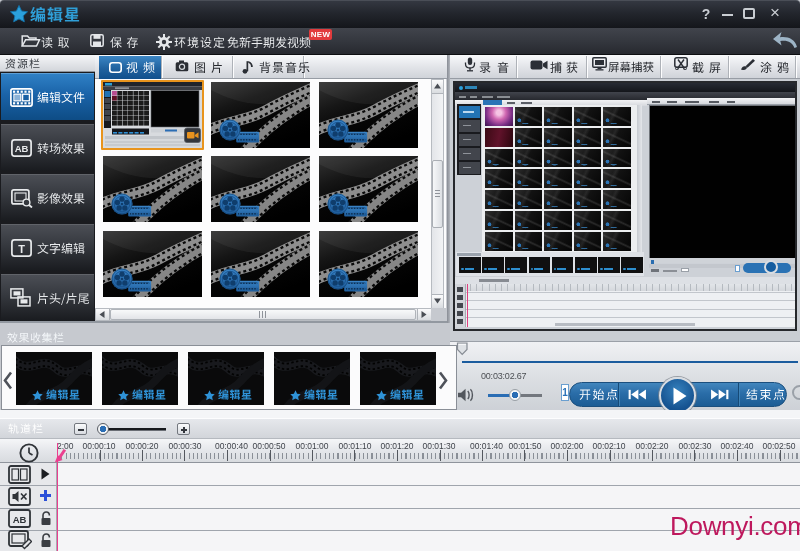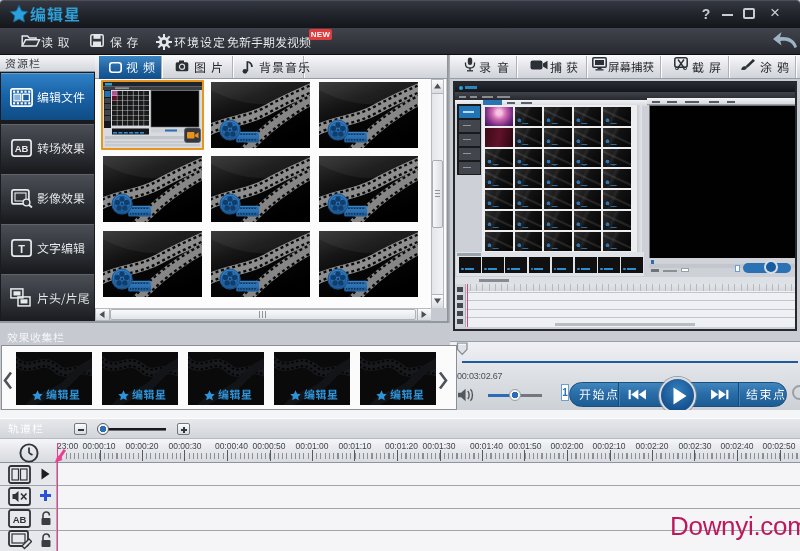--- a/index.html
+++ b/index.html
@@ -550,21 +550,21 @@
 <div style="position:absolute;left:466px;top:308.5px;width:329px;height:1px;background:#c2c6cc"></div>
 <div style="position:absolute;left:466px;top:317px;width:329px;height:1px;background:#c2c6cc"></div>
 <div style="position:absolute;left:467px;top:284px;width:1px;height:43px;background:#e04080"></div>
 <div style="position:absolute;left:555px;top:323px;width:140px;height:2.5px;background:#b8bcc3"></div>
 <div style="position:absolute;left:450px;top:341px;width:350px;height:79px;background:linear-gradient(#f0f1f4,#dcdfe3 45%,#c9cdd3);border-top:1px solid #9ba0a8;box-sizing:border-box"></div>
 <svg style="left:456px;top:342px" width="13" height="14" viewBox="0 0 13 14">
 <path d="M1.5,1 H11 V7.5 L6.2,12.5 L1.5,7.5 Z" fill="#dfe2e6" stroke="#878c94" stroke-width="1.2"></path>
 <path d="M2.5,2 H10 V3 H2.5 Z" fill="#f6f7f9"></path>
   </svg>
 <div style="position:absolute;left:462px;top:360.5px;width:336px;height:2.5px;background:#1b5c9e"></div>
-<div style="position:absolute;left:457px;top:371px;width:80px;height:11px;color:#4c4f54;font-size:9px;letter-spacing:-0.2px;font-family:'Liberation Sans';">00:03:02.67</div>
+<div style="position:absolute;left:457px;top:371px;width:80px;height:11px;color:#4c4f54;font-size:9px;letter-spacing:-0.2px;font-family:'Liberation Sans';padding-left:24px;">00:03:02.67</div>
 <svg style="left:457px;top:387px" width="18" height="16" viewBox="0 0 20 18">
 <polygon points="1,6.5 4.5,6.5 9.5,2 9.5,16 4.5,11.5 1,11.5" fill="#53575e"></polygon>
 <path d="M12,4.5 C14,6.5 14,11.5 12,13.5" fill="none" stroke="#53575e" stroke-width="1.6"></path>
 <path d="M15,2.5 C18,5 18,13 15,15.5" fill="none" stroke="#53575e" stroke-width="1.6"></path>
   </svg>
 <div style="position:absolute;left:488px;top:394px;width:27px;height:2.5px;background:#2a6db4"></div>
 <div style="position:absolute;left:515px;top:394px;width:27px;height:2.5px;background:#73777e"></div>
 <div style="position:absolute;left:509px;top:389px;width:12px;height:12px;border-radius:50%;background:radial-gradient(circle,#2a6db4 0 3px,#f2f4f6 3.5px);border:1px solid #9aa0a6;box-sizing:border-box"></div>
 <div style="position:absolute;left:561px;top:384px;width:8px;height:17px;background:#fff;border:1px solid #6a9fd0;box-sizing:border-box;color:#2a72b8;font-size:10px;line-height:15px;text-align:center;font-weight:bold">1</div>
 <div style="position:absolute;left:569px;top:382px;width:218px;height:25px;border-radius:12.5px;background:linear-gradient(#4286bd,#2a6da8 45%,#1c5c94);border:1px solid #1b4f7e;box-sizing:border-box"></div>
@@ -657,29 +657,29 @@
 <div style="position:absolute;left:74px;top:423px;width:13px;height:12px;background:linear-gradient(#fafbfc,#d8dbe0);border:1px solid #73777e;border-radius:2px;box-sizing:border-box">
     <div style="position:absolute;left:2.5px;top:4.5px;width:6px;height:2px;background:#33363c"></div>
   </div>
 <div style="position:absolute;left:98px;top:428px;width:68px;height:2px;background:#17191d;border-bottom:1px solid #6a6e75"></div>
 <div style="position:absolute;left:97px;top:423px;width:12px;height:12px;border-radius:50%;background:radial-gradient(circle,#2a6db4 0 3px,#f2f4f6 3.5px);border:1px solid #595d64;box-sizing:border-box"></div>
 <div style="position:absolute;left:177px;top:423px;width:13px;height:12px;background:linear-gradient(#fafbfc,#d8dbe0);border:1px solid #73777e;border-radius:2px;box-sizing:border-box">
     <div style="position:absolute;left:2.5px;top:4.5px;width:6px;height:2px;background:#33363c"></div>
     <div style="position:absolute;left:4.5px;top:2.5px;width:2px;height:6px;background:#33363c"></div>
   </div>
 <div style="position:absolute;left:0;top:439px;width:800px;height:24px;background:linear-gradient(#f5f6f8,#e4e6ea 50%,#d7dade)"></div>
-<div style="position:absolute;left:57px;top:441px;width:40px;height:9px;font-size:8.5px;color:#3f434a;font-family:'Liberation Sans'">23:00</div>
+<div style="position:absolute;left:57px;top:441px;width:40px;height:9px;font-size:8.5px;color:#3f434a;font-family:'Liberation Sans'">2:00</div>
 <div style="position:absolute;left:78px;top:441px;width:42px;height:9px;font-size:8.5px;color:#3f434a;text-align:center;font-family:'Liberation Sans'">00:00:10</div>
 <div style="position:absolute;left:121px;top:441px;width:42px;height:9px;font-size:8.5px;color:#3f434a;text-align:center;font-family:'Liberation Sans'">00:00:20</div>
 <div style="position:absolute;left:164px;top:441px;width:42px;height:9px;font-size:8.5px;color:#3f434a;text-align:center;font-family:'Liberation Sans'">00:00:30</div>
 <div style="position:absolute;left:206px;top:441px;width:42px;height:9px;font-size:8.5px;color:#3f434a;text-align:right;font-family:'Liberation Sans'">00:00:40</div>
 <div style="position:absolute;left:248px;top:441px;width:42px;height:9px;font-size:8.5px;color:#3f434a;text-align:center;font-family:'Liberation Sans'">00:00:50</div>
 <div style="position:absolute;left:291px;top:441px;width:42px;height:9px;font-size:8.5px;color:#3f434a;text-align:center;font-family:'Liberation Sans'">00:01:00</div>
 <div style="position:absolute;left:334px;top:441px;width:42px;height:9px;font-size:8.5px;color:#3f434a;text-align:center;font-family:'Liberation Sans'">00:01:10</div>
-<div style="position:absolute;left:376px;top:441px;width:42px;height:9px;font-size:8.5px;color:#3f434a;text-align:right;font-family:'Liberation Sans'">00:01:20</div>
+<div style="position:absolute;left:376px;top:441px;width:42px;height:9px;font-size:8.5px;color:#3f434a;text-align:center;font-family:'Liberation Sans'">00:01:20</div>
 <div style="position:absolute;left:418px;top:441px;width:42px;height:9px;font-size:8.5px;color:#3f434a;text-align:center;font-family:'Liberation Sans'">00:01:30</div>
 <div style="position:absolute;left:461px;top:441px;width:42px;height:9px;font-size:8.5px;color:#3f434a;text-align:right;font-family:'Liberation Sans'">00:01:40</div>
 <div style="position:absolute;left:504px;top:441px;width:42px;height:9px;font-size:8.5px;color:#3f434a;text-align:center;font-family:'Liberation Sans'">00:01:50</div>
 <div style="position:absolute;left:546px;top:441px;width:42px;height:9px;font-size:8.5px;color:#3f434a;text-align:center;font-family:'Liberation Sans'">00:02:00</div>
 <div style="position:absolute;left:588px;top:441px;width:42px;height:9px;font-size:8.5px;color:#3f434a;text-align:center;font-family:'Liberation Sans'">00:02:10</div>
 <div style="position:absolute;left:631px;top:441px;width:42px;height:9px;font-size:8.5px;color:#3f434a;text-align:center;font-family:'Liberation Sans'">00:02:20</div>
 <div style="position:absolute;left:674px;top:441px;width:42px;height:9px;font-size:8.5px;color:#3f434a;text-align:center;font-family:'Liberation Sans'">00:02:30</div>
 <div style="position:absolute;left:716px;top:441px;width:42px;height:9px;font-size:8.5px;color:#3f434a;text-align:center;font-family:'Liberation Sans'">00:02:40</div>
 <div style="position:absolute;left:758px;top:441px;width:42px;height:9px;font-size:8.5px;color:#3f434a;text-align:center;font-family:'Liberation Sans'">00:02:50</div>
 <div style="position:absolute;left:57px;top:452.5px;width:743px;height:6px;background:repeating-linear-gradient(90deg,#8a8f97 0 1px,rgba(0,0,0,0) 1px 4.25px)"></div>

